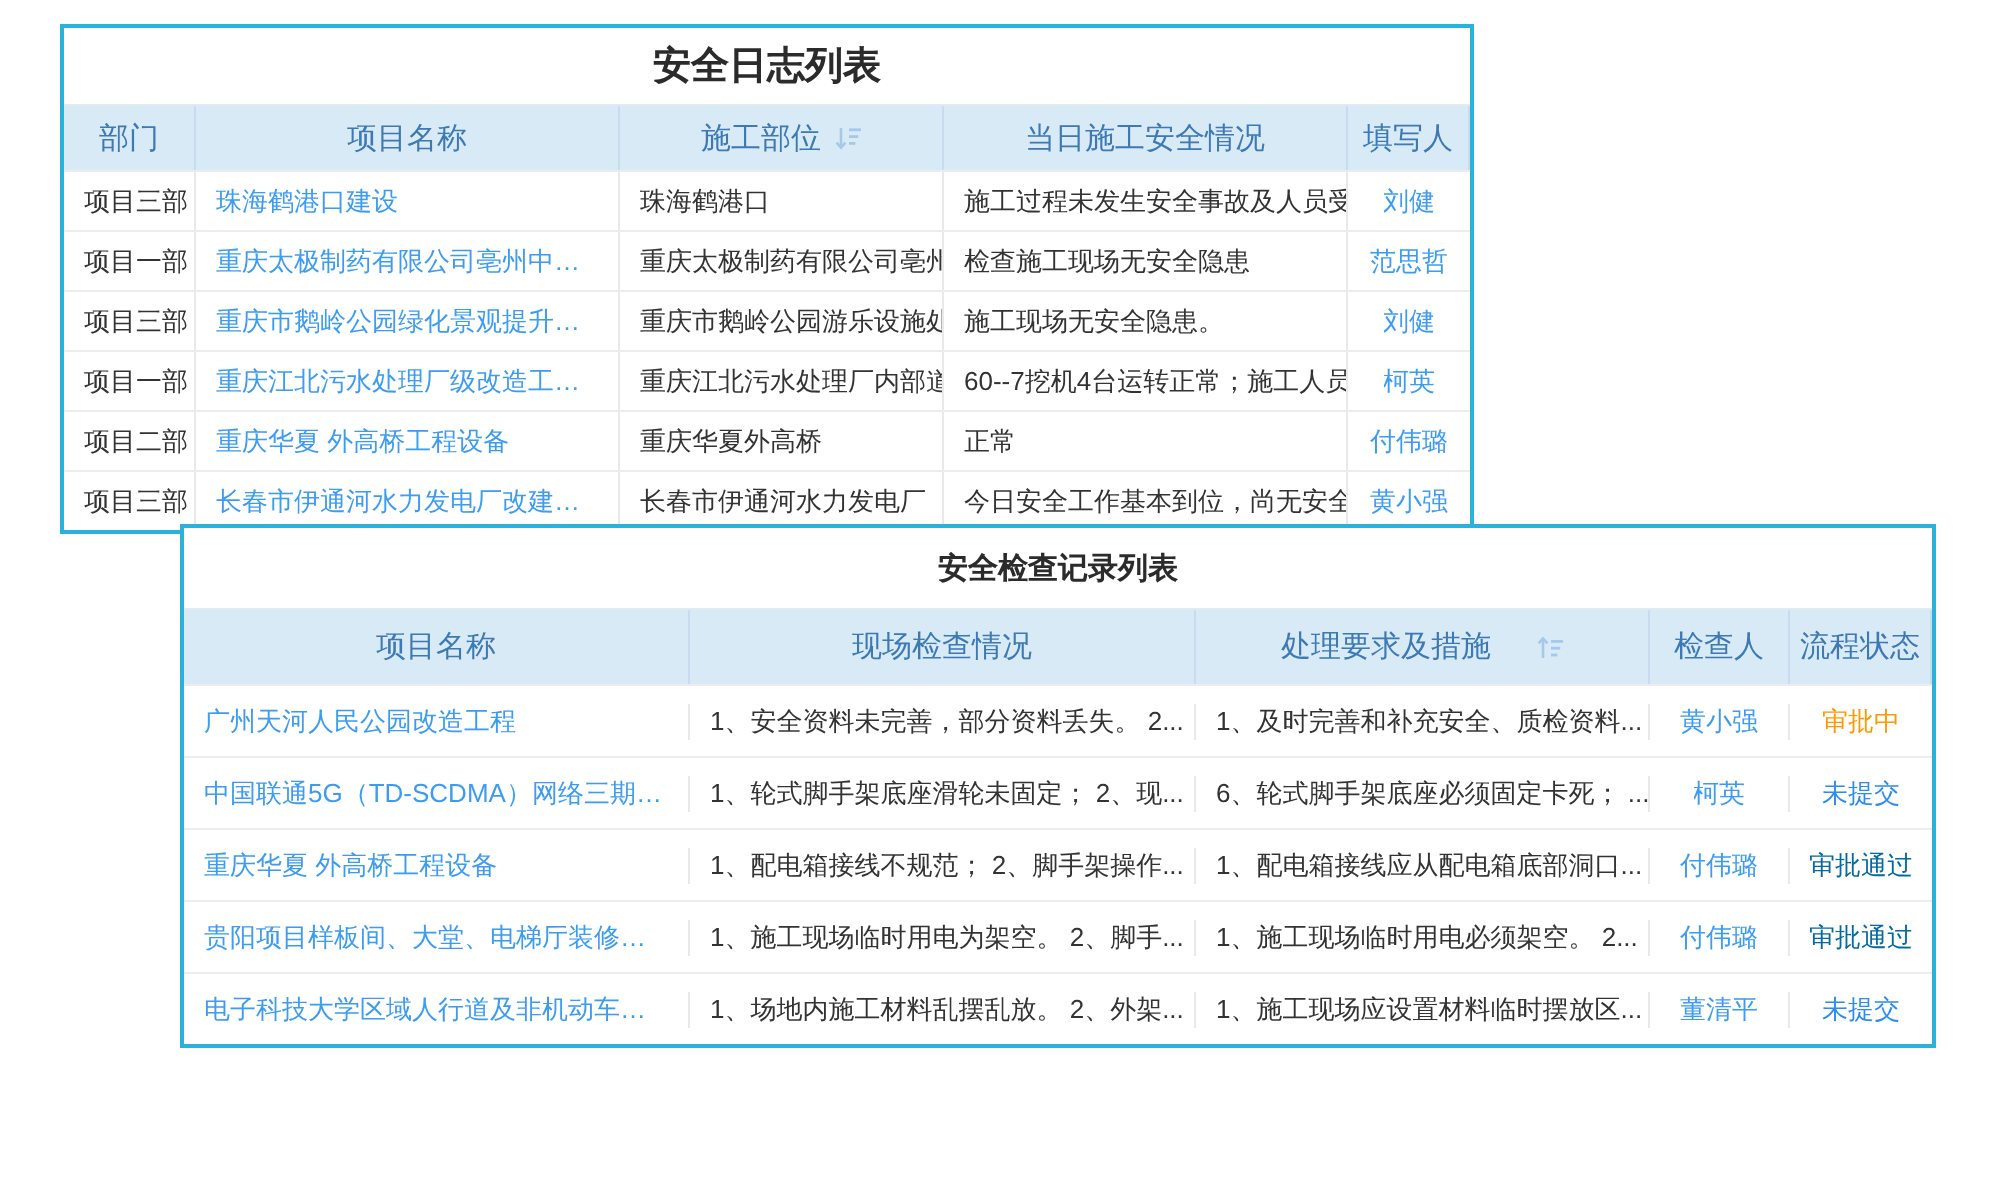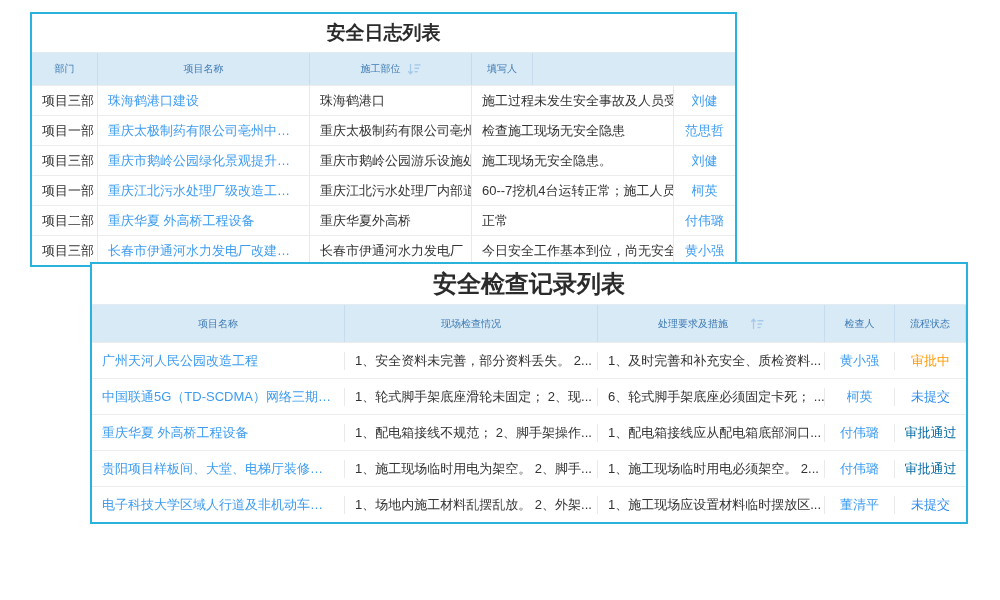--- a/index.html
+++ b/index.html
@@ -6,34 +6,34 @@
   body{
     width:1000px;height:600px;position:relative;background:#ffffff;
     font-family:"Liberation Sans","DejaVu Sans",sans-serif;overflow:hidden;
   }
   .tbl{position:absolute;background:#fff;border:2px solid #29b3dc;box-sizing:border-box;}
   .tbl-title{
     display:flex;align-items:center;justify-content:center;
     font-weight:bold;color:#2b2b2b;border-bottom:1px solid #e3ebf2;
   }
   #t1 .tbl-title{height:38px;font-size:19px;}
-  #t2 .tbl-title{height:40px;font-size:24px;}
+  #t2 .tbl-title{height:40px;font-size:15px;}
   .row{display:flex;}
   .body-row{border-top:1px solid #ececec;}
   .body-row:first-of-type{border-top:none;}
   .cell{
     box-sizing:border-box;display:flex;align-items:center;
     padding:0 10px;font-size:13px;color:#333;
     border-right:1px solid #e9e9e9;overflow:hidden;white-space:nowrap;
   }
   .cell:last-child{border-right:none;}
   .hdr{background:#d9eaf7;}
   .hdr .cell{
     background:#d9eaf7;color:#3d7ab3;justify-content:center;
-    border-right:1px solid #c7dcee;font-size:10px;
+    border-right:1px solid #c7dcee;font-size:15px;
   }
   #t1 .hdr{height:32px;}
   #t1 .body-row{height:29px;}
   #t2 .hdr{height:37px;}
   #t2 .body-row{height:35px;align-items:center;}
   .center{justify-content:center;}
   .link{color:#3d9cf0;cursor:pointer;overflow:hidden;text-overflow:ellipsis;white-space:nowrap;}
   [data-status="pending"]{color:#ff9900;}
   [data-status="unsubmitted"]{color:#2d8cf0;}
   [data-status="approved"]{color:#0369a1;}
@@ -69,20 +69,21 @@
               <path d="M1.3 8.3L3.5 10.8L5.7 8.3"></path>
           </g>
           <g fill="#a5c9e8">
             <rect x="7.5" y="1.2" width="6" height="1.4"></rect>
             <rect x="7.5" y="4.6" width="4.6" height="1.4"></rect>
             <rect x="7.5" y="8" width="3.2" height="1.4"></rect>
           </g>
         </svg>
       </span>
     </div>
+    <div class="cell c3">当日施工安全情况</div>
     <div class="cell c4">填写人</div>
   </div>
 
   <div class="row body-row">
     <div class="cell c0">项目三部</div>
     <div class="cell c1">
         <span class="link">珠海鹤港口建设</span>
       </div>
     <div class="cell c2">珠海鹤港口</div>
     <div class="cell c3">施工过程未发生安全事故及人员受伤情况</div>

